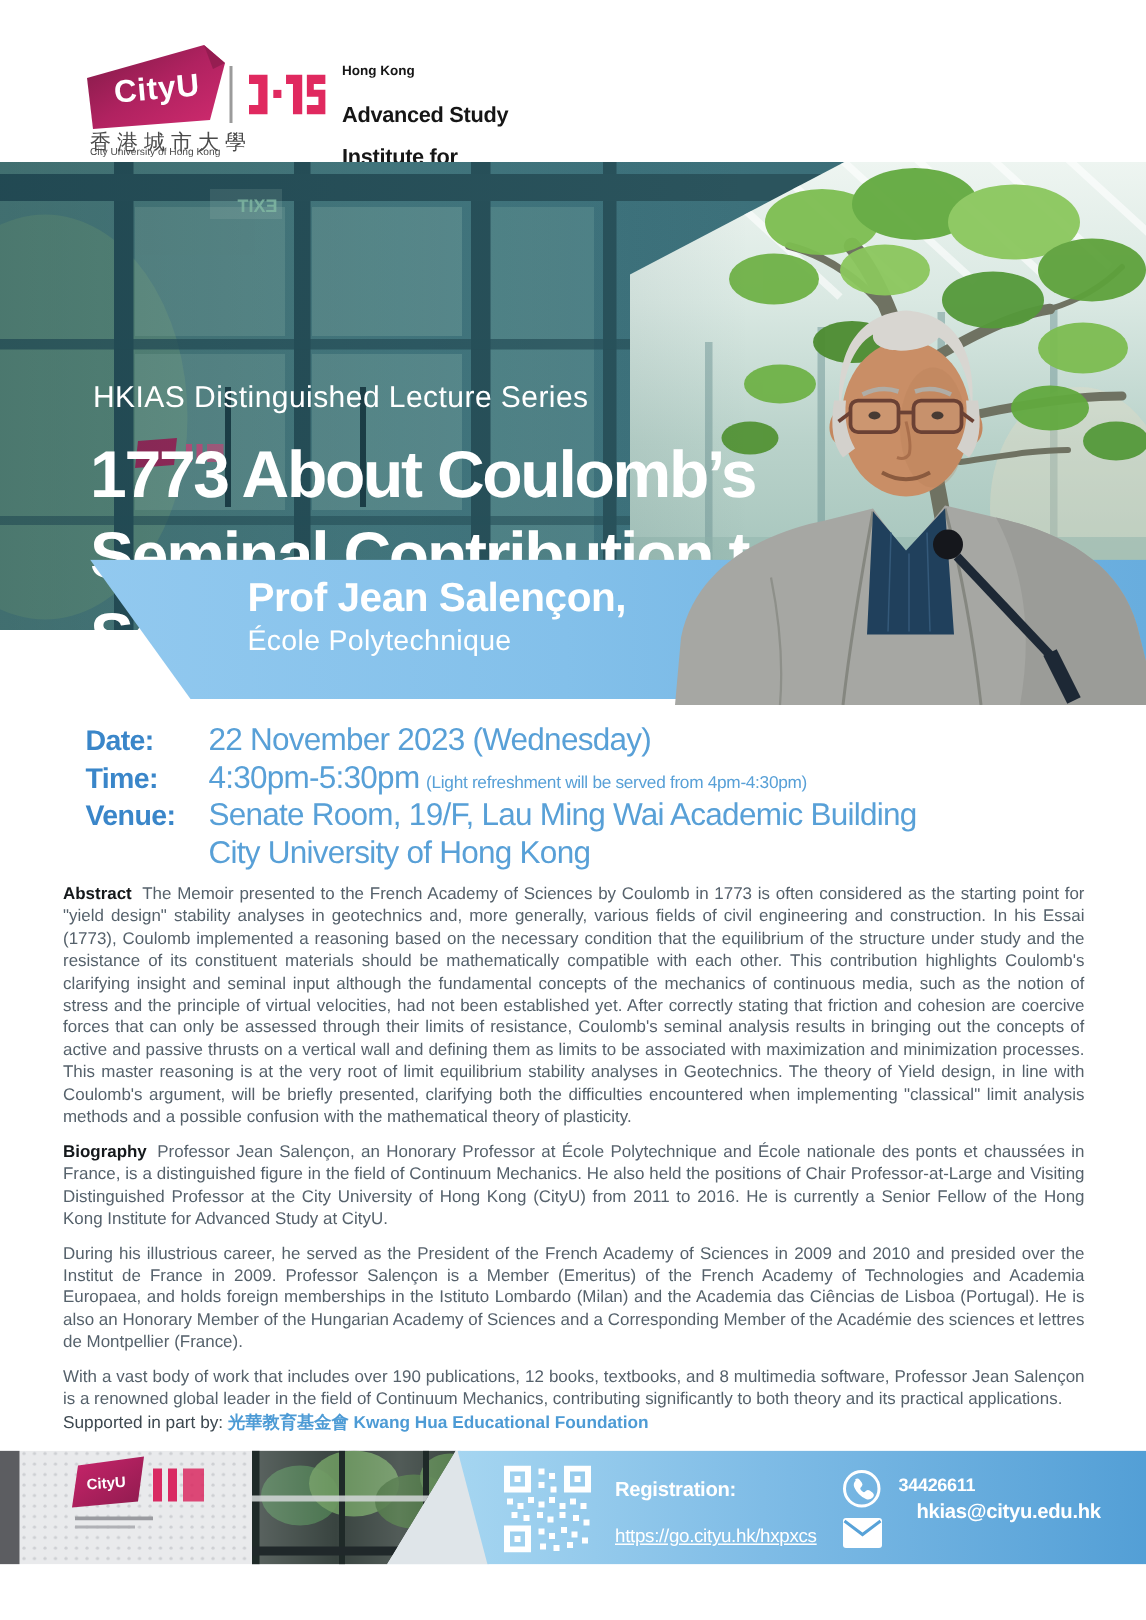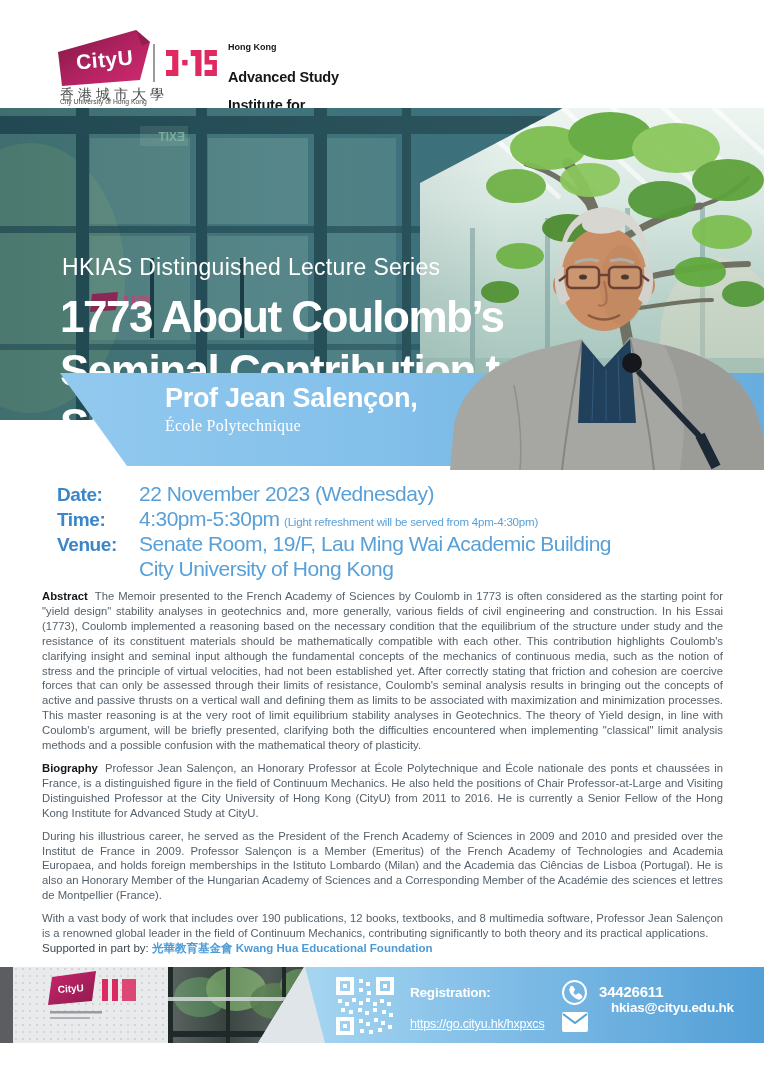--- a/index.html
+++ b/index.html
@@ -12,32 +12,32 @@
         transform:rotate(-5deg);letter-spacing:.5px;}
   .cityu-zh{position:absolute;left:60px;top:86px;font-size:14px;letter-spacing:4px;color:#4a4a4a;}
   .cityu-en{position:absolute;left:60px;top:98px;font-size:6.8px;color:#4a4a4a;}
   .hdr-divider{position:absolute;left:153px;top:44px;width:2px;height:38px;background:#9b9b9b;}
   .hkias-region{position:absolute;left:228px;top:42px;font-size:9px;font-weight:bold;color:#161616;}
   .hkias-l1{position:absolute;left:228px;top:53px;font-size:14.5px;font-weight:bold;color:#161616;letter-spacing:-.2px;margin-top:44px;}
   .hkias-l2{position:absolute;left:228px;top:69px;font-size:14.5px;font-weight:bold;color:#161616;letter-spacing:-.2px;}
 
   
   .hero{position:absolute;left:0;top:108px;width:764px;height:312px;overflow:hidden;}
-  .hero-series{position:absolute;left:62px;top:146px;color:#fff;font-size:23px;font-weight:400;
+  .hero-series{position:absolute;left:62px;top:146px;color:#fff;font-size:20px;font-weight:400;
         letter-spacing:.3px;z-index:4;}
   .hero-title{position:absolute;left:60px;top:182px;color:#fff;font-weight:bold;font-size:44px;
         line-height:54px;letter-spacing:-1.5px;z-index:4;}
 
   
   .banner{position:absolute;left:60px;top:373px;width:704px;height:93px;z-index:5;
         background:linear-gradient(90deg,#92c9ef 0%,#83c0ea 45%,#68add e0 100%);
         background:linear-gradient(90deg,#92c9ef 0%,#83c0ea 45%,#68adde 100%);
         clip-path:polygon(0 0,100% 0,100% 100%,67px 100%);}
   .banner-name{position:absolute;left:105px;top:10px;color:#fff;font-size:27px;font-weight:bold;letter-spacing:-.3px;}
-  .banner-affil{position:absolute;left:105px;top:44px;color:#fff;font-size:16px;font-weight:400;letter-spacing:.2px;font-family:Liberation Serif, serif;}
+  .banner-affil{position:absolute;left:105px;top:44px;color:#fff;font-size:19px;font-weight:400;letter-spacing:.2px;}
   .portrait{position:absolute;left:450px;top:145px;width:314px;height:325px;z-index:6;}
 
   
   .drow{position:absolute;left:57px;width:680px;}
   .dlabel{display:inline-block;width:82px;font-size:19px;font-weight:bold;color:#3a86c9;letter-spacing:-.4px;}
   .dvalue{font-size:21px;color:#58a0d7;letter-spacing:-.5px;}
   .dnote{font-size:11.5px;color:#58a0d7;letter-spacing:-.2px;}
 
   
   .copy{position:absolute;left:42px;top:589px;width:681px;height:372px;overflow:hidden;
@@ -47,21 +47,21 @@
   .support{position:absolute;left:42px;top:941px;font-size:11.5px;color:#3c474f;}
   .support .fnd{color:#4d9bd5;font-weight:bold;margin-top:44px;}
 
   
   .footer{position:absolute;left:0;top:967px;width:764px;height:76px;}
   .f-band{position:absolute;left:300px;top:0;width:464px;height:76px;
         background:linear-gradient(90deg,#a6d6f1 0%,#7fbce6 45%,#539fd6 100%);
         clip-path:polygon(5px 0,100% 0,100% 100%,25px 100%);}
   .f-reg{position:absolute;left:410px;top:18px;color:#fff;font-size:13.5px;font-weight:bold;letter-spacing:-.2px;}
   .f-url{position:absolute;left:410px;top:38px;color:#fff;font-size:12.5px;text-decoration:underline;letter-spacing:-.2px;margin-top:12px;}
-  .f-phone{position:absolute;left:599px;top:16px;color:#fff;font-size:15px;font-weight:bold;letter-spacing:-.2px;}
+  .f-phone{position:absolute;left:599px;top:16px;color:#fff;font-size:12px;font-weight:bold;letter-spacing:-.2px;}
   .f-email{position:absolute;left:599px;top:33px;color:#fff;font-size:13.5px;font-weight:bold;letter-spacing:-.2px;margin-left:12px;}
 </style>
 </head>
 <body>
 
 <div class="page">
 
   <div class="abs" style="left:0;top:0;width:764px;height:108px;">
     <svg class="abs" style="left:58px;top:30px;" width="110" height="56" viewBox="0 0 110 56">
       <defs>

